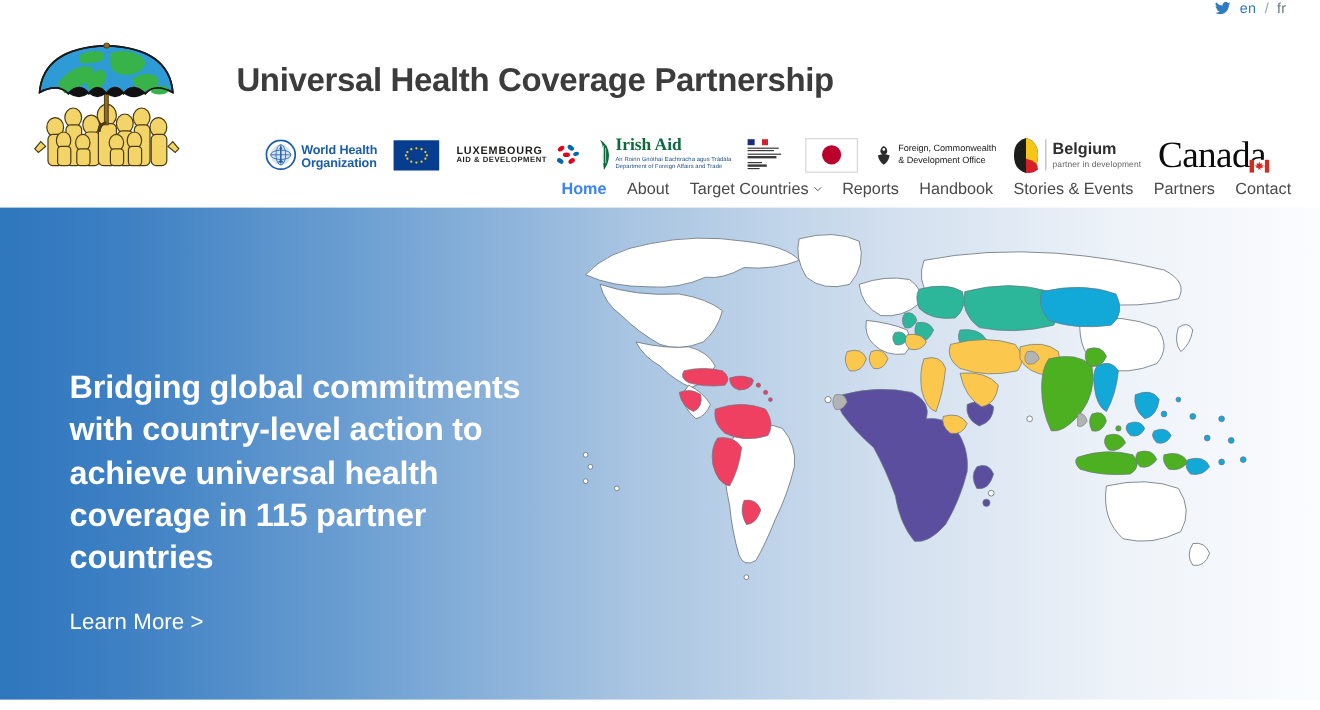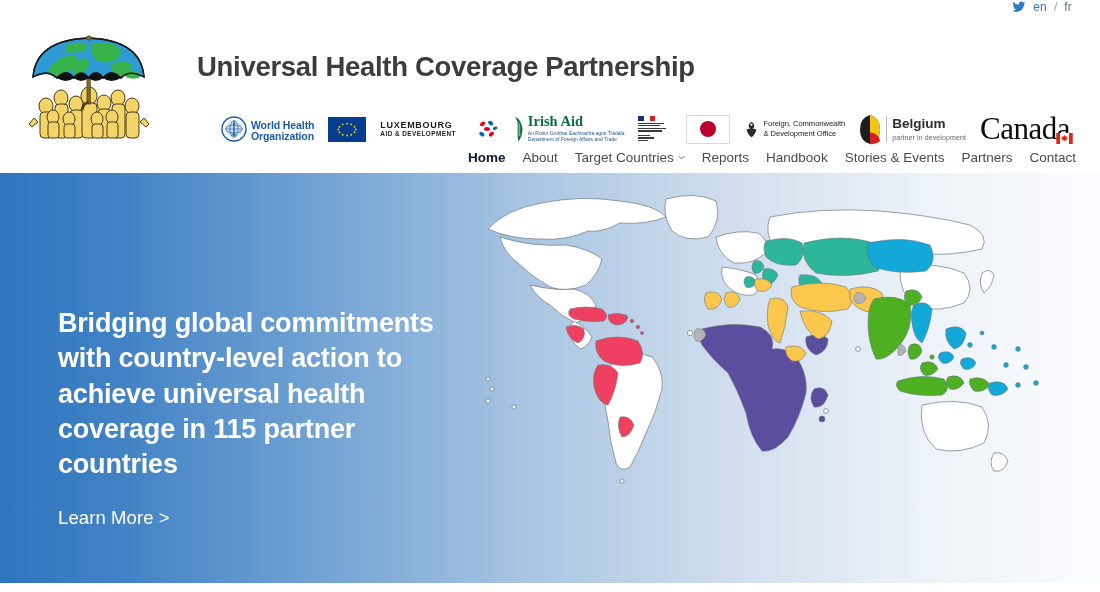--- a/index.html
+++ b/index.html
@@ -90,21 +90,21 @@
 
   
   .eu-flag {
     width: 38px; height: 25px;
     background: #063d8f;
     position: relative;
     display: block;
   }
 
   
-  .lux { display: flex; align-items: center; gap: 20px; }
+  .lux { display: flex; align-items: center; gap: 5px; }
   .lux-text { text-align: left; }
   .lux-t1 {
     font-size: 9px; font-weight: bold; letter-spacing: .7px;
     color: #1d1d1b; line-height: 1.15;
   }
   .lux-t2 {
     font-size: 6.4px; font-weight: bold; letter-spacing: .45px;
     color: #1d1d1b; line-height: 1.2;
   }
   .lux-mark { width: 22px; height: 22px; }
@@ -173,21 +173,21 @@
     font-size: 13.5px;
   }
   .nav-item {
     color: #4a4a4a;
     text-decoration: none;
     white-space: nowrap;
     display: flex;
     align-items: center;
     gap: 4px;
   }
-  .nav-item.active { color: #0f172a; font-weight: bold; }
+  .nav-item.active { color: #3b82f6; font-weight: bold; }
   .chev { display: inline-block; width: 7px; height: 7px; }
 
   
   .hero {
     position: relative;
     height: 410px;
     background: linear-gradient(to right,
       #2e76bd 0%, #3f81c4 10%, #6c9fd2 27%,
       #a9c5e2 48%, #d3e0ef 68%, #eef3f9 85%, #fbfcfe 100%);
     overflow: hidden;

